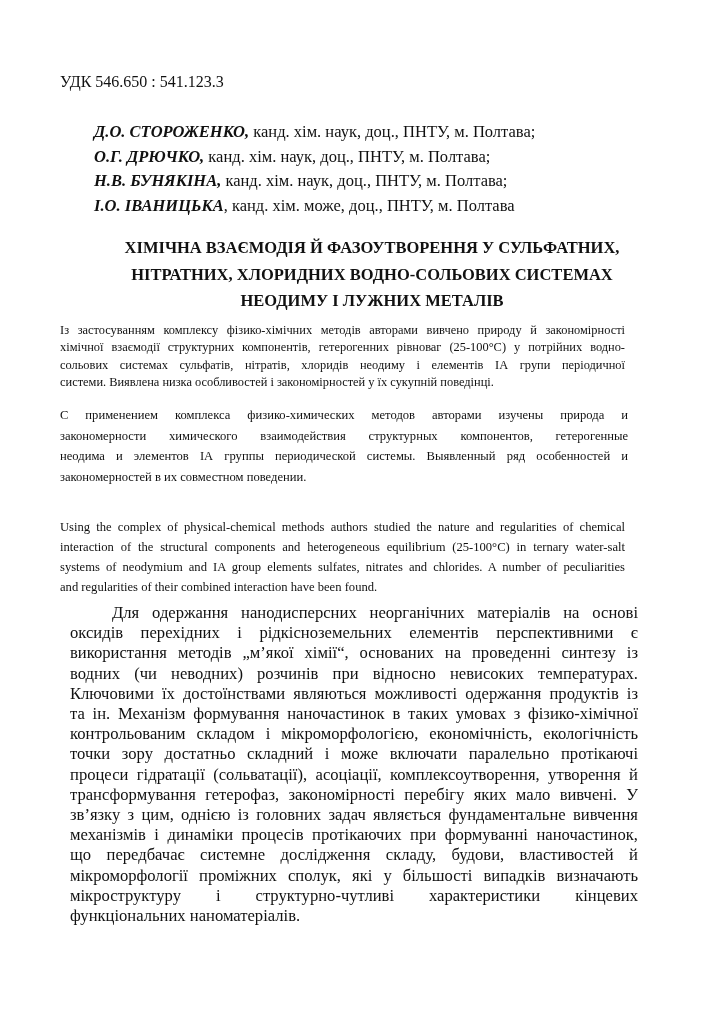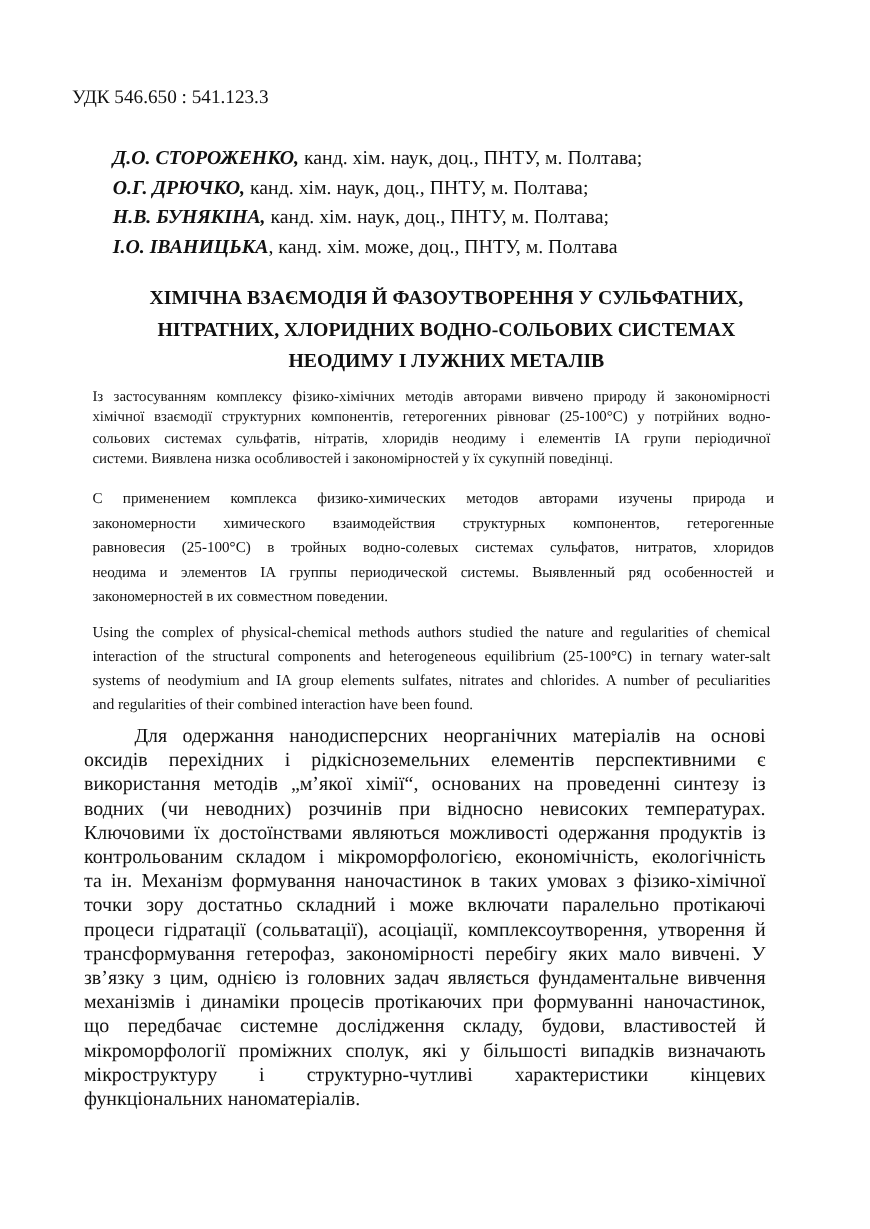--- a/index.html
+++ b/index.html
@@ -17,21 +17,21 @@
       font-size: 16.5px; line-height: 24.5px; white-space: nowrap;
     }
     .author .name { font-weight: bold; font-style: italic; margin-top: 28px; }
     .title {
       position: absolute; left: 92px; top: 235px; width: 560px;
       font-weight: bold; font-size: 16.5px; line-height: 26.5px; text-align: center;
     }
     .title div { white-space: nowrap; }
     .abstract {
       position: absolute; left: 60px; width: 565px;
-      font-size: 12.4px; line-height: 17.4px; text-align: justify; margin-left: 17px;
+      font-size: 12.4px; line-height: 17.4px; text-align: justify;
     }
     .abs-uk { top: 322px; }
     .abs-ru { top: 405px; width: 568px; font-size: 12.6px; line-height: 20.6px; }
     .abs-en { top: 517px; font-size: 12.6px; line-height: 20px; }
     .body-text {
       position: absolute; left: 70px; top: 603px; width: 568px;
       font-size: 16.6px; line-height: 20.2px; text-align: justify;
       text-indent: 42px;
     }
     .line { display: block; text-align: justify; text-align-last: justify; }
@@ -70,40 +70,39 @@
   <div class="abstract abs-uk">
     <span class="line">Із застосуванням комплексу фізико-хімічних методів авторами вивчено природу й закономірності</span>
     <span class="line">хімічної взаємодії структурних компонентів, гетерогенних рівноваг (25-100°С) у потрійних водно-</span>
     <span class="line">сольових системах сульфатів, нітратів, хлоридів неодиму і елементів ІА групи періодичної</span>
     <span class="line last">системи. Виявлена низка особливостей і закономірностей у їх сукупній поведінці.</span>
   </div>
 
   <div class="abstract abs-ru">
     <span class="line">С применением комплекса физико-химических методов авторами изучены природа и</span>
     <span class="line">закономерности химического взаимодействия структурных компонентов, гетерогенные</span>
-    <span class="line">равновесия (25-100°С) в тройных водно-солевых системах сульфатов, нитратов, хлоридов</span>
     <span class="line">неодима и элементов ІА группы периодической системы. Выявленный ряд особенностей и</span>
     <span class="line last">закономерностей в их совместном поведении.</span>
   </div>
 
   <div class="abstract abs-en">
     <span class="line">Using the complex of physical-chemical methods authors studied the nature and regularities of chemical</span>
     <span class="line">interaction of the structural components and heterogeneous equilibrium (25-100°C) in ternary water-salt</span>
     <span class="line">systems of neodymium and IA group elements sulfates, nitrates and chlorides. A number of peculiarities</span>
     <span class="line last">and regularities of their combined interaction have been found.</span>
   </div>
 
   <div class="body-text">
     <span class="line first">Для одержання нанодисперсних неорганічних матеріалів на основі</span>
     <span class="line">оксидів перехідних і рідкісноземельних елементів перспективними є</span>
     <span class="line">використання методів „м’якої хімії“, основаних на проведенні синтезу із</span>
     <span class="line">водних (чи неводних) розчинів при відносно невисоких температурах.</span>
     <span class="line">Ключовими їх достоїнствами являються можливості одержання продуктів із</span>
+    <span class="line">та ін. Механізм формування наночастинок в таких умовах з фізико-хімічної</span>
     <span class="line">контрольованим складом і мікроморфологією, економічність, екологічність</span>
-    <span class="line">та ін. Механізм формування наночастинок в таких умовах з фізико-хімічної</span>
     <span class="line">точки зору достатньо складний і може включати паралельно протікаючі</span>
     <span class="line">процеси гідратації (сольватації), асоціації, комплексоутворення, утворення й</span>
     <span class="line">трансформування гетерофаз, закономірності перебігу яких мало вивчені. У</span>
     <span class="line">зв’язку з цим, однією із головних задач являється фундаментальне вивчення</span>
     <span class="line">механізмів і динаміки процесів протікаючих при формуванні наночастинок,</span>
     <span class="line">що передбачає системне дослідження складу, будови, властивостей й</span>
     <span class="line">мікроморфології проміжних сполук, які у більшості випадків визначають</span>
     <span class="line">мікроструктуру і структурно-чутливі характеристики кінцевих</span>
     <span class="line last">функціональних наноматеріалів.</span>
   </div>

